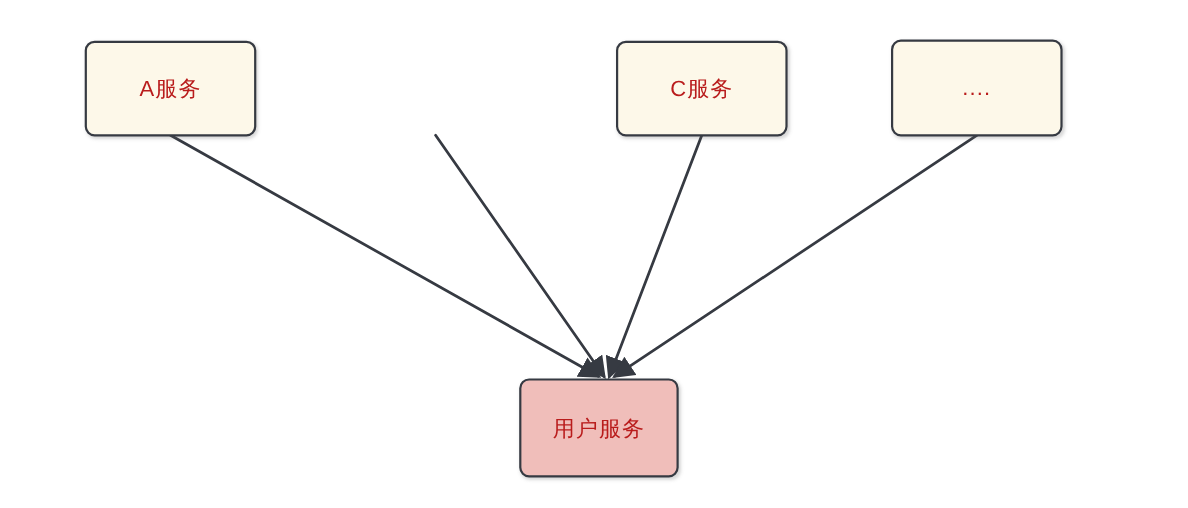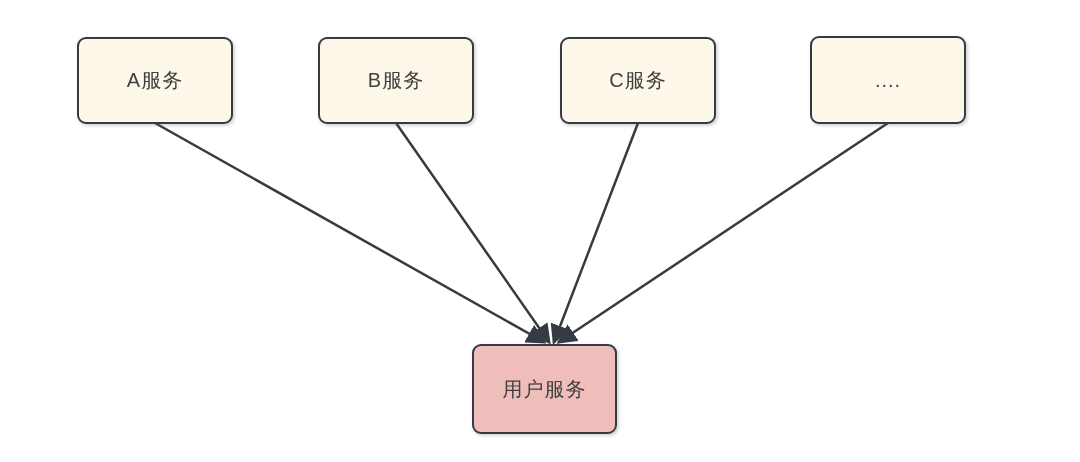--- a/index.html
+++ b/index.html
@@ -25,21 +25,21 @@
   }
   .node {
     position: absolute;
     box-sizing: border-box;
     border: 2.5px solid #363A42;
     border-radius: 9px;
     display: flex;
     align-items: center;
     justify-content: center;
     font-size: 20px;
-    color: #404040;
+    color: #b91c1c;
     letter-spacing: 1px;
     box-shadow: 1.5px 1.5px 3px rgba(100, 100, 100, 0.25);
   }
   .node-a    { left: 77px;  top: 37px;  width: 156px; height: 87px; }
   .node-b    { left: 318px; top: 37px;  width: 156px; height: 87px; }
   .node-c    { left: 560px; top: 37px;  width: 156px; height: 87px; }
   .node-more { left: 810px; top: 36px;  width: 156px; height: 88px; }
   .node-user { left: 472px; top: 344px; width: 145px; height: 90px; }
 </style>
 </head>
@@ -56,23 +56,20 @@
     <line x1="155" y1="123" x2="544" y2="342" stroke="#363A42" stroke-width="2.5" stroke-linecap="round" marker-end="url(#arrowhead)"></line>
     <line x1="396" y1="123" x2="549" y2="342" stroke="#363A42" stroke-width="2.5" stroke-linecap="round" marker-end="url(#arrowhead)"></line>
     <line x1="638" y1="123" x2="554" y2="342" stroke="#363A42" stroke-width="2.5" stroke-linecap="round" marker-end="url(#arrowhead)"></line>
     <line x1="888" y1="123" x2="559" y2="342" stroke="#363A42" stroke-width="2.5" stroke-linecap="round" marker-end="url(#arrowhead)"></line>
   </svg>
 
   <div class="node node-a" style="background-color: rgb(253, 248, 233);">
     <span>A服务</span>
   </div>
 
-  <div class="node node-b" style="background-color: rgb(253, 248, 233);">
-    <span>B服务</span>
-  </div>
 
   <div class="node node-c" style="background-color: rgb(253, 248, 233); align-items: center;">
     <span>C服务</span>
   </div>
 
   <div class="node node-more" style="background-color: rgb(253, 248, 233);">
     <span>....</span>
   </div>
 
   <div class="node node-user" style="background-color: rgb(240, 190, 186);">

